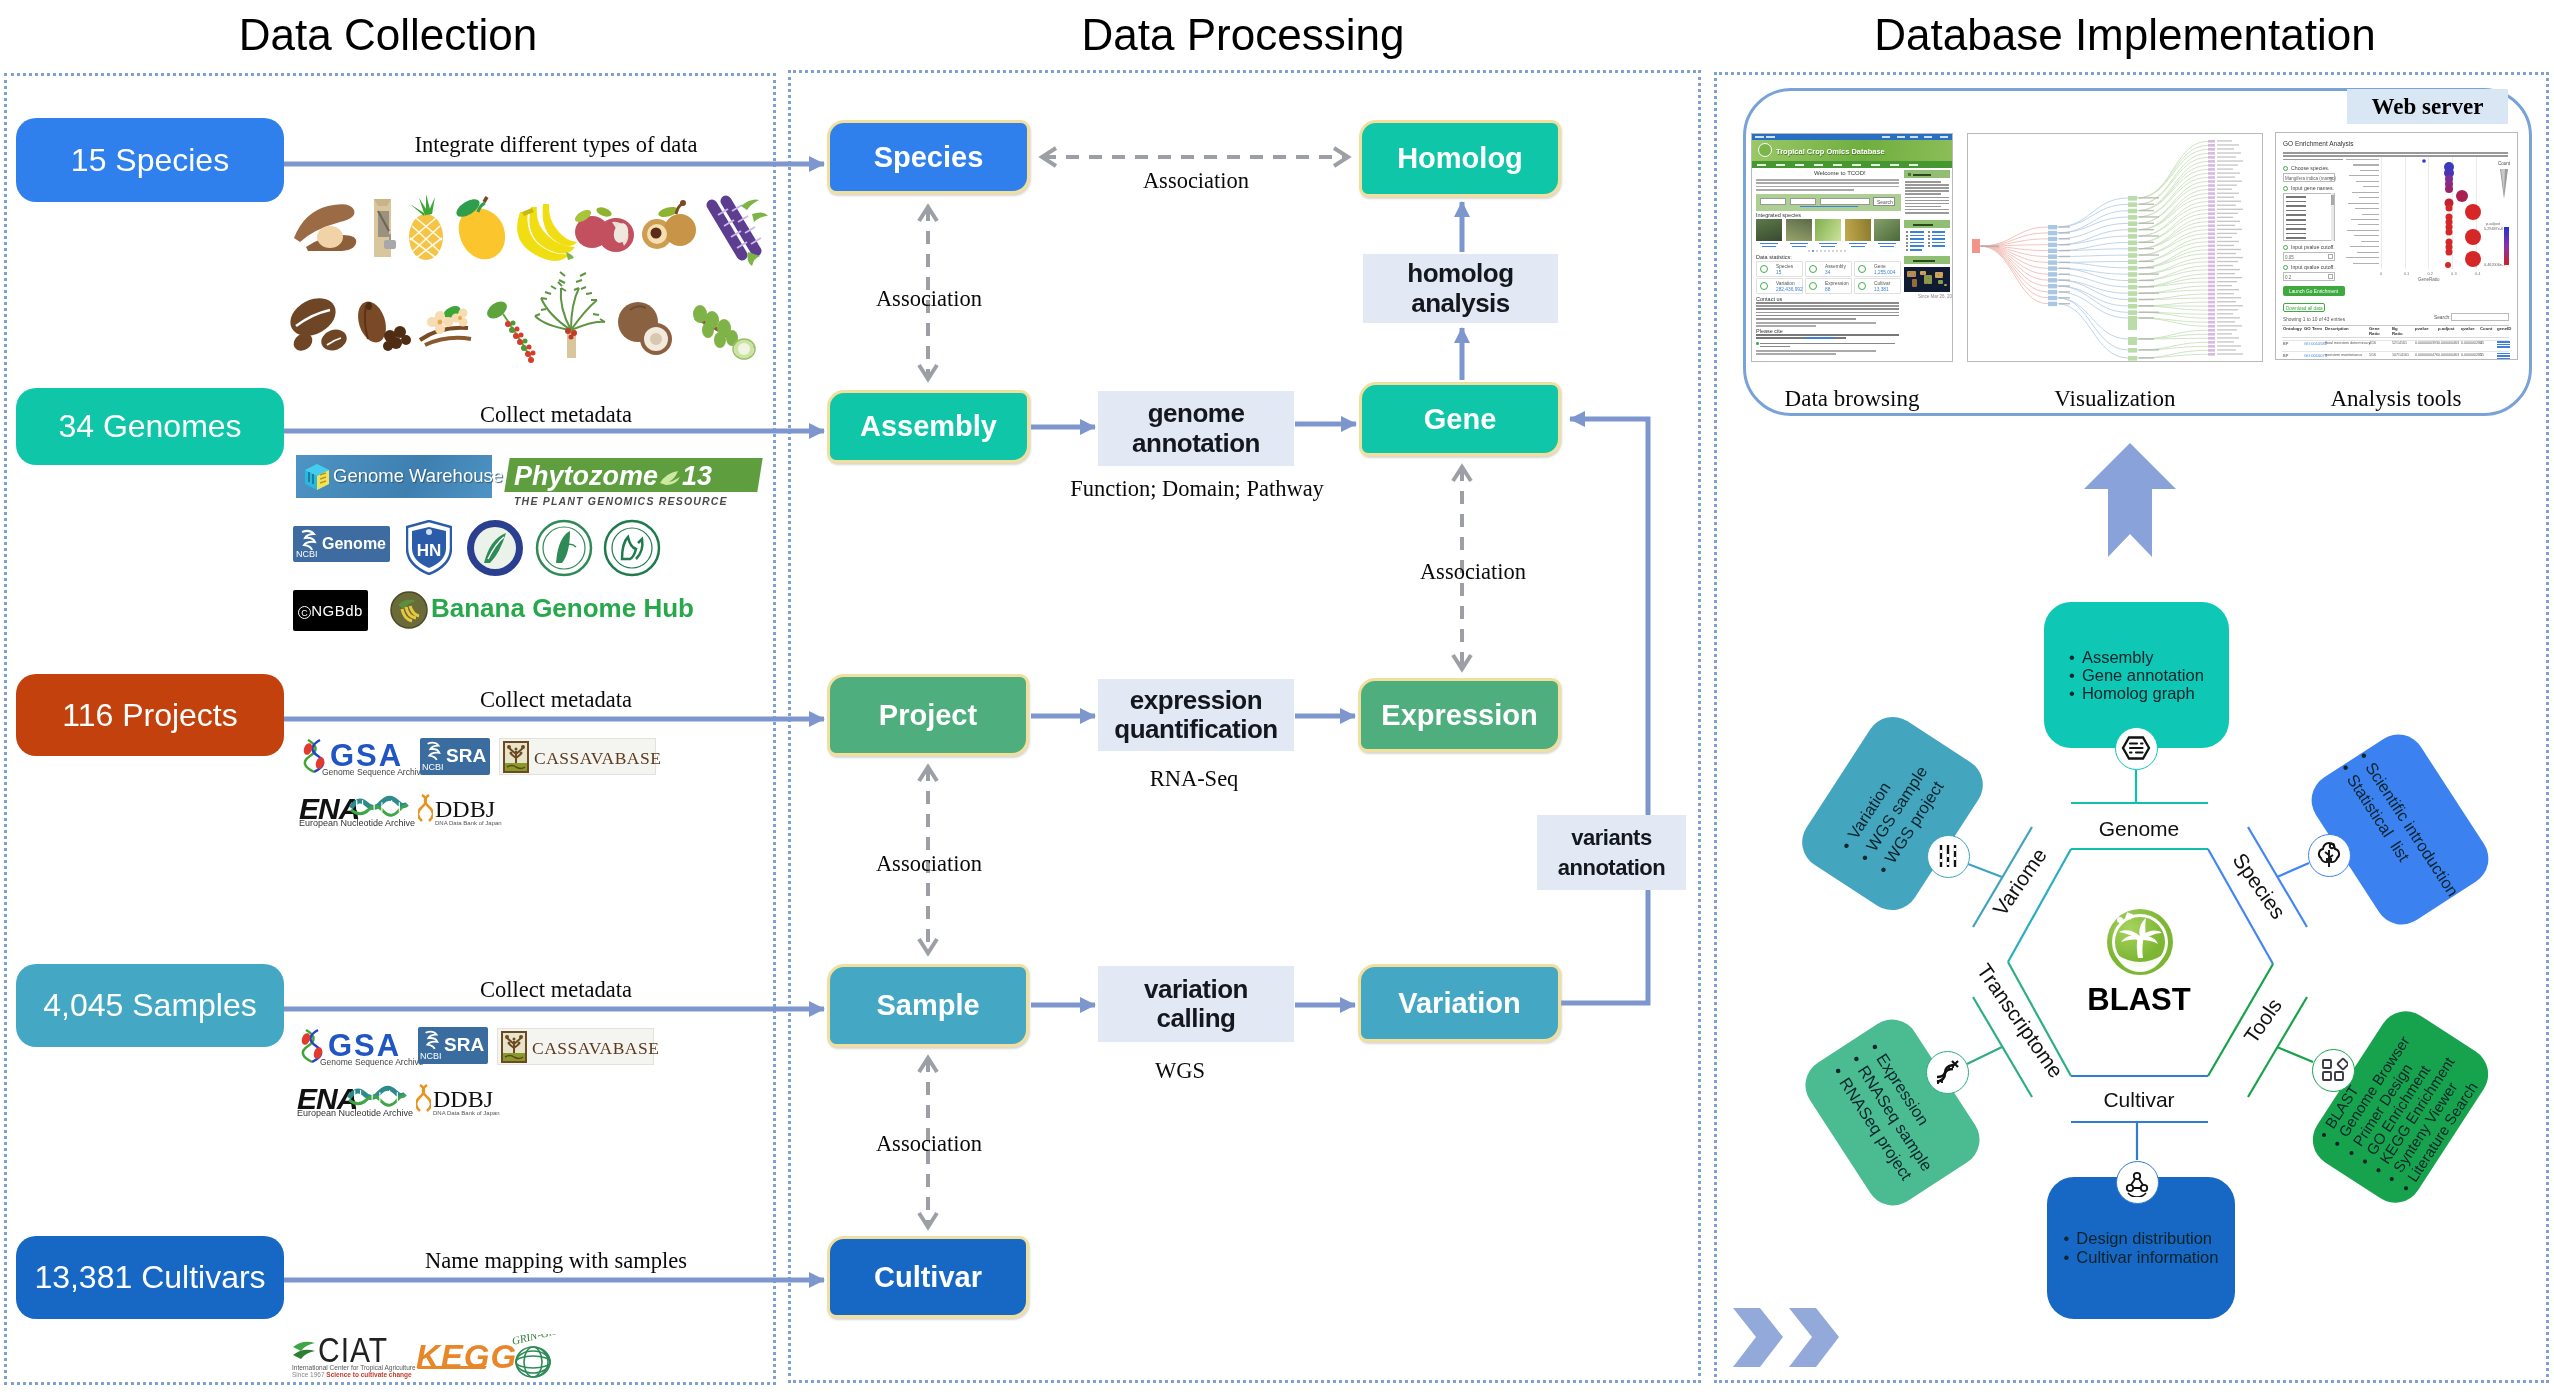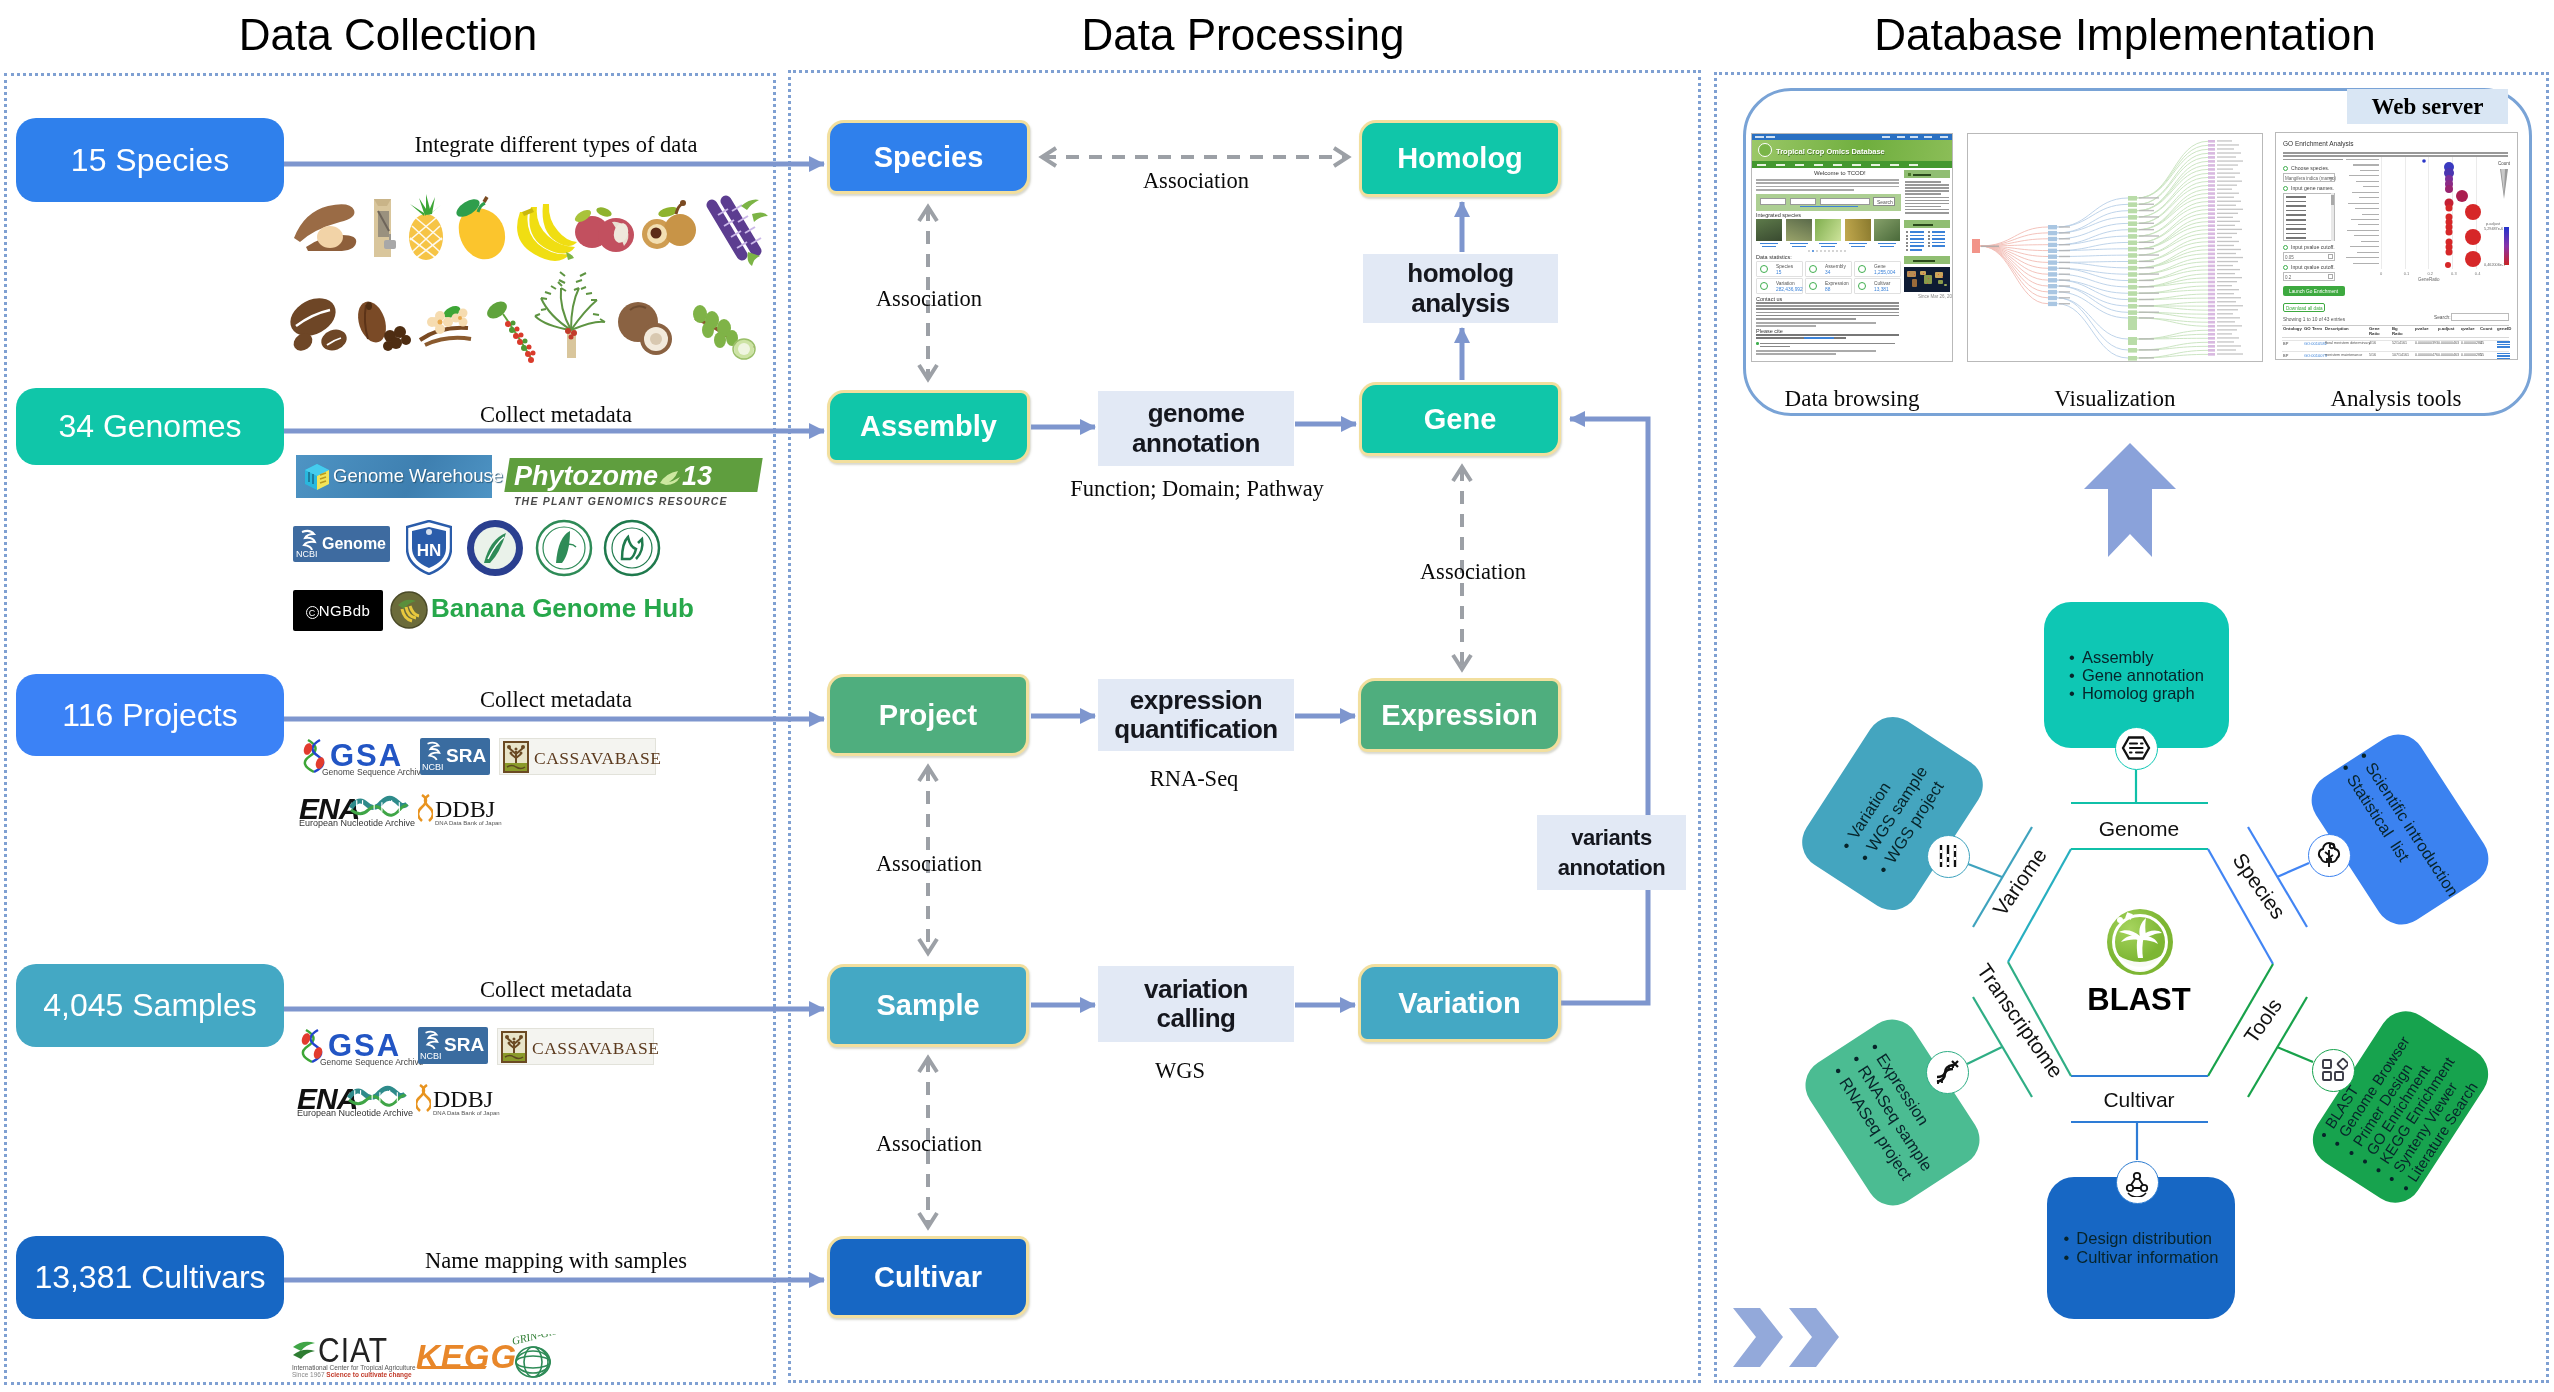--- a/index.html
+++ b/index.html
@@ -257,21 +257,21 @@
         <ellipse cx="720" cy="340" rx="6" ry="8"></ellipse>
         <ellipse cx="732" cy="338" rx="6" ry="8"></ellipse>
       </g>
       <circle cx="744" cy="349" r="10" fill="#CDE3A4"></circle>
       <circle cx="744" cy="349" r="6" fill="#EFF5E0"></circle>
       <ellipse cx="744" cy="349" rx="11" ry="10" fill="none" stroke="#9ABF68" stroke-width="1.5"></ellipse>
     </g>
 </svg>
 <div class="lbox" style="left:16px;top:118px;width:268px;height:84px;background:#2F80EC">15 Species</div>
 <div class="lbox" style="left:16px;top:388px;width:268px;height:77px;background:#10C6A9">34 Genomes</div>
-<div class="lbox" style="left:16px;top:674px;width:268px;height:82px;background:#3b82f6">116 Projects</div>
+<div class="lbox" style="left:16px;top:674px;width:268px;height:82px;background:#c2410c">116 Projects</div>
 <div class="lbox" style="left:16px;top:964px;width:268px;height:83px;background:#44A8C4">4,045 Samples</div>
 <div class="lbox" style="left:16px;top:1236px;width:268px;height:83px;background:#1767C4">13,381 Cultivars</div>
 <div class="slab" style="left:556px;top:132px">Integrate different types of data</div>
 <div class="slab" style="left:556px;top:402px">Collect metadata</div>
 <div class="slab" style="left:556px;top:687px">Collect metadata</div>
 <div class="slab" style="left:556px;top:977px">Collect metadata</div>
 <div class="slab" style="left:556px;top:1248px">Name mapping with samples</div>
 <div class="abs" style="left:296px;top:455px;width:196px;height:43px;background:linear-gradient(120deg,#4E94C4,#3E7FB0 60%,#4E94C4)">
 <svg class="abs" style="left:6px;top:7px" width="30" height="30" viewBox="0 0 30 30">
       <polygon points="15,2 27,8 27,22 15,28 3,22 3,8" fill="#29B8DE"></polygon>
@@ -320,21 +320,21 @@
       <circle cx="98" cy="29" r="21" fill="none" stroke="#2E8B57" stroke-width="1.2"></circle>
       <path d="M90,44 Q92,18 104,12 Q104,34 96,44 z" fill="#2E8B57"></path>
       <path d="M100,26 q6,-2 10,2" stroke="#2E8B57" stroke-width="1.5" fill="none"></path>
     </g>
 <g>
       <circle cx="166" cy="29" r="27" fill="#fff" stroke="#1F7A4D" stroke-width="2.5"></circle>
       <circle cx="166" cy="29" r="20" fill="none" stroke="#1F7A4D" stroke-width="1.2"></circle>
       <path d="M156,40 q0,-16 6,-22 q2,10 8,12 q-2,8 -6,10 z M170,40 q8,-8 6,-20 l-4,4" stroke="#1F7A4D" stroke-width="2.5" fill="none"></path>
     </g>
   </svg>
-<div class="abs" style="left:293px;top:590px;width:90px;height:41px;background:#000;border-radius:2px;display:flex;align-items:center;justify-content:center">
+<div class="abs" style="left:293px;top:590px;width:75px;height:41px;background:#000;border-radius:2px;display:flex;align-items:center;justify-content:center">
     <span style="color:#fff;font-size:15px;letter-spacing:0.5px"><span style="display:inline-block;border:1.5px solid #fff;border-radius:50%;width:13px;height:13px;line-height:12px;text-align:center;font-size:9px">C</span>NGBdb</span>
   </div>
 <svg class="abs" style="left:390px;top:591px" width="38" height="38" viewBox="0 0 38 38">
     <circle cx="19" cy="19" r="18" fill="#6B6B3A"></circle>
     <circle cx="19" cy="19" r="18" fill="none" stroke="#4a4a28" stroke-width="1.5"></circle>
     <path d="M8,14 q8,-8 18,-4 q-8,2 -12,8 z" fill="#5A8F3C"></path>
     <g stroke="#E8C83E" stroke-width="3" fill="none">
       <path d="M12,18 q2,10 10,12"></path>
       <path d="M16,16 q2,10 10,11"></path>
       <path d="M20,15 q3,9 9,10"></path>

